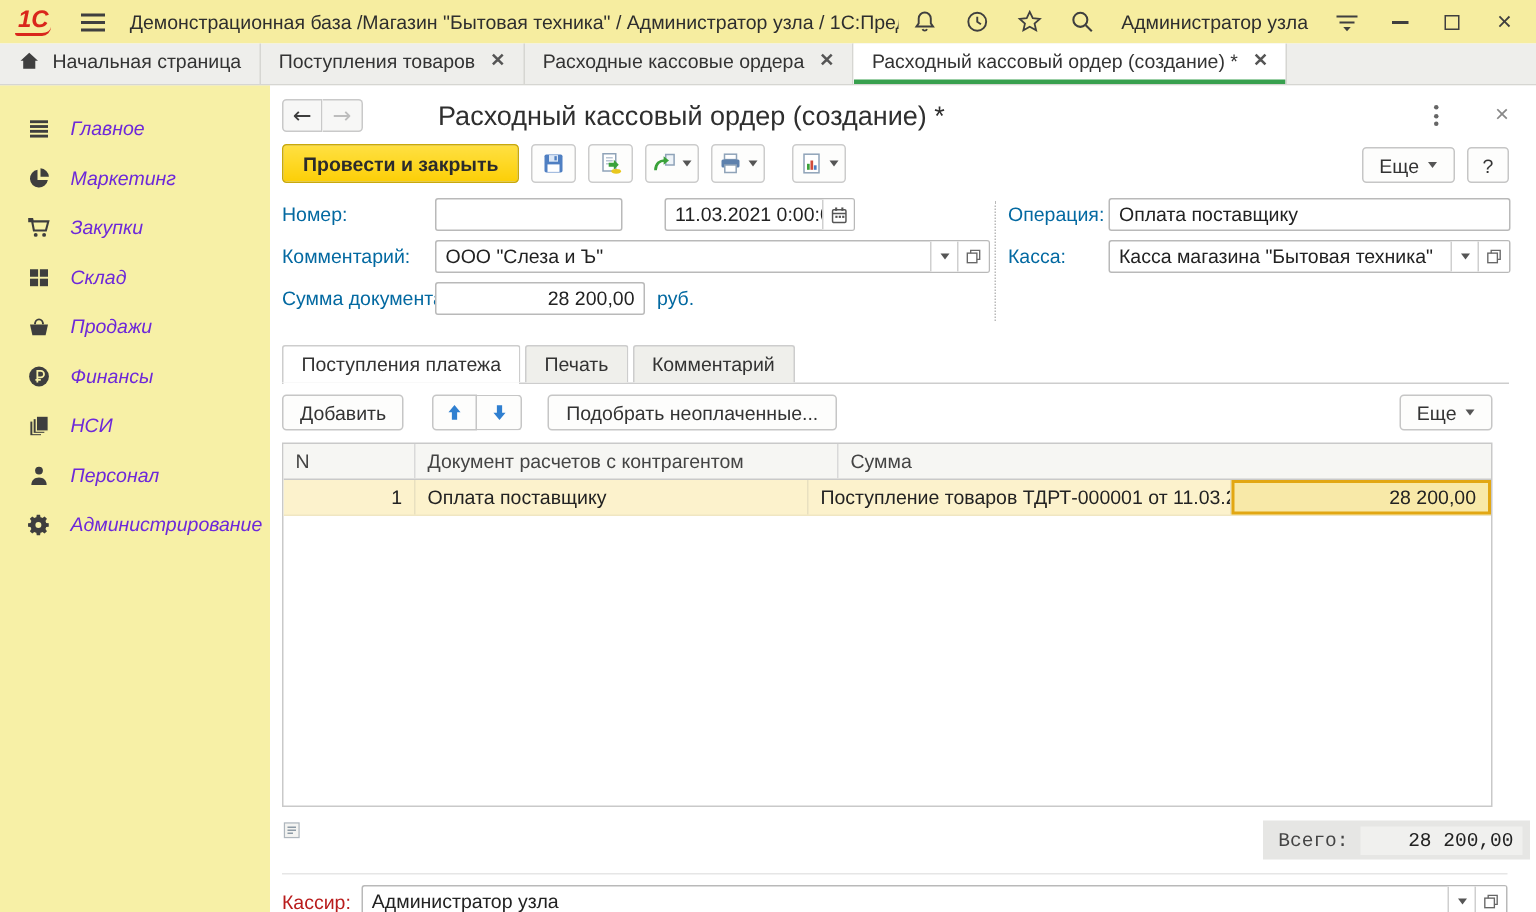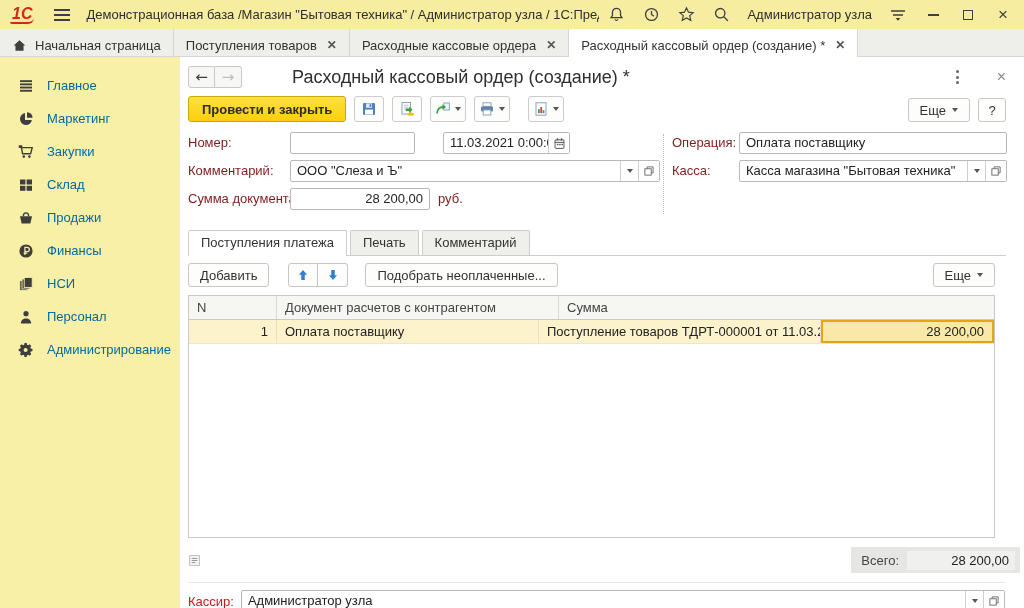--- a/index.html
+++ b/index.html
@@ -17,30 +17,30 @@
   .tb-title { font-size:13px; color:#2e2e2e; white-space:nowrap; overflow:hidden; flex:0 1 auto; }
   .tb-right { margin-left:auto; display:flex; align-items:center; gap:17px; }
   .tb-ico { width:18px; height:18px; display:flex; align-items:center; justify-content:center; cursor:pointer; }
   .tb-user { font-size:13px; color:#2e2e2e; white-space:nowrap; }
   .win-min { width:11px; height:2px; background:#3f3f3f; }
   .win-max { width:10px; height:10px; border:1.5px solid #3f3f3f; }
   .win-close { font-size:17px; color:#3f3f3f; line-height:10px; }
 
   
   .tabbar { height:28px; background:#eeeeeb; display:flex; border-bottom:1px solid #d6d6d2; }
-  .wtab { display:flex; align-items:center; gap:8px; padding:16px 12px; border-right:1px solid #d6d6d2;
+  .wtab { display:flex; gap:8px; padding:4px 12px; border-right:1px solid #d6d6d2;
           font-size:13px; color:#333; cursor:pointer; white-space:nowrap; }
   .wtab.active { background:#fff; box-shadow: inset 0 -3px 0 #38a04e; }
   .wtab .x { color:#555; font-size:12px; font-weight:bold; margin-left:2px; cursor:pointer; }
 
   
   .bodyrow { display:flex; height:551px; }
   .sidebar { width:180px; background:#f7f0a6; padding-top:12px; flex:none; }
   .side-item { height:33px; display:flex; align-items:center; gap:13px; padding-left:18px;
-               cursor:pointer; color:#0369a1; font-size:13px; }
+               cursor:pointer; color:#6d28d9; font-size:13px;font-style:italic; }
   .side-item svg { flex:none; }
 
   .main { flex:1; background:#fff; position:relative; overflow:hidden; }
 
   
   .form-header { display:flex; align-items:center; padding:9px 18px 0 8px; }
   .navgrp { display:flex; }
   .navbtn { width:27px; height:22px; border:1px solid #c9c9c9; background:#f7f7f6;
             display:flex; align-items:center; justify-content:center; font-size:15px; cursor:pointer;
             font-family:"DejaVu Sans", sans-serif; }
@@ -64,21 +64,21 @@
   .caret { width:0; height:0; border-left:3.5px solid transparent; border-right:3.5px solid transparent;
            border-top:4px solid #555; display:inline-block; }
   .btn { height:24px; border:1px solid #c6c6c6; background:#fdfdfc; border-radius:3px; color:#333;
          display:inline-flex; align-items:center; justify-content:center; gap:6px; padding:0 11px;
          font-size:13px; cursor:pointer; }
   .qbtn { width:28px; }
   .spacer { margin-left:auto; }
 
   
   .fields { position:relative; height:88px; margin:4px 18px 0 8px; }
-  .flabel { position:absolute; height:22px; line-height:22px; color:#7f1d1d; white-space:nowrap; }
+  .flabel { position:absolute; height:22px; line-height:22px; color:#0369a1; white-space:nowrap; }
   .field { position:absolute; display:flex; align-items:stretch; border:1px solid #b9b9b9; border-radius:2px;
            height:22px; background:#fff; }
   .field .val { flex:1; padding:0 6px; line-height:20px; white-space:nowrap; overflow:hidden; color:#222; }
   .field .val.num { text-align:right; }
   .fbtn { width:18px; display:flex; align-items:center; justify-content:center;
           border-left:1px solid #cfcfcf; background:#fff; cursor:pointer; }
   .fbtn.wide { width:21px; }
   .vdiv { position:absolute; left:475px; top:2px; height:80px; border-left:1px dotted #b9b9b9; }
 
   
@@ -104,21 +104,21 @@
   .c-n { width:88px; flex:none; }
   .c-dds { width:262px; flex:none; }
   .c-doc { width:282px; flex:none; }
   .c-sum { flex:1; }
   .tbl-row { height:24px; background:#fcf2cc; border-bottom:1px solid #f0e6c2; cursor:pointer; }
   .bc { padding:0 8px; line-height:23px; border-right:1px solid #e8e0c0; white-space:nowrap; overflow:hidden; color:#222; }
   .bc.right { text-align:right; }
   .bc.active-cell { border:2px solid #e2a713; background:#f8e9a8; line-height:20px; }
 
   
-  .tfoot { display:flex; align-items:center; margin:9px 4px 0 8px; height:26px; }
+  .tfoot { display:flex; margin:9px 4px 0 8px; height:26px;font-family:Liberation Mono, monospace; }
   .total-box { margin-left:auto; background:#e6e6e4; display:flex; align-items:center;
                padding:3px 5px 3px 10px; gap:8px; height:26px; }
   .total-box .lbl { color:#444; }
   .total-box .valbox { background:#f0f0ee; width:108px; text-align:right; padding:2px 6px; color:#222; }
 
   .cashier { display:flex; align-items:center; gap:7px; margin:9px 19px 0 8px; padding-top:7px;
              border-top:1px solid #e6e6e6; }
   .cashier .flabel2 { color:#b91c1c; white-space:nowrap;text-align:right; }
   .cashier .field2 { flex:1; display:flex; align-items:stretch; border:1px solid #b9b9b9; border-radius:2px;
                      height:22px; background:#fff; }

